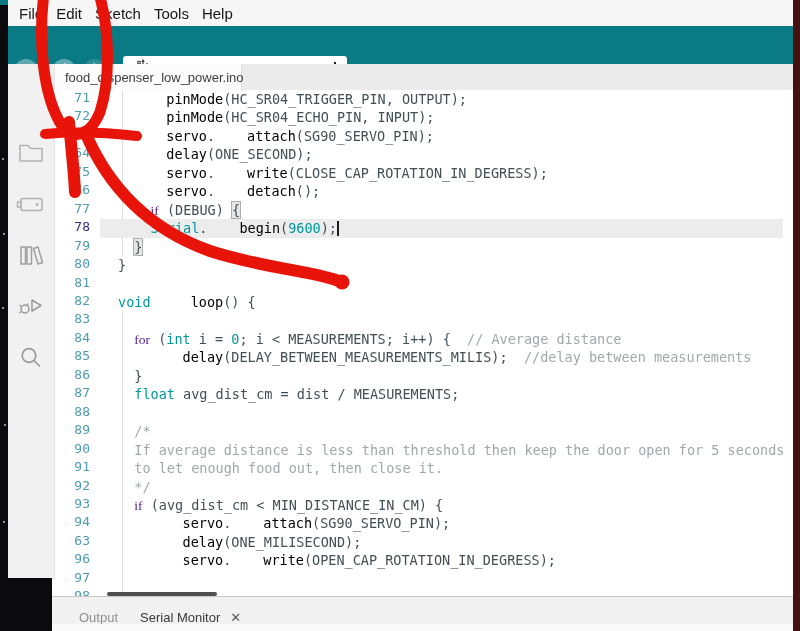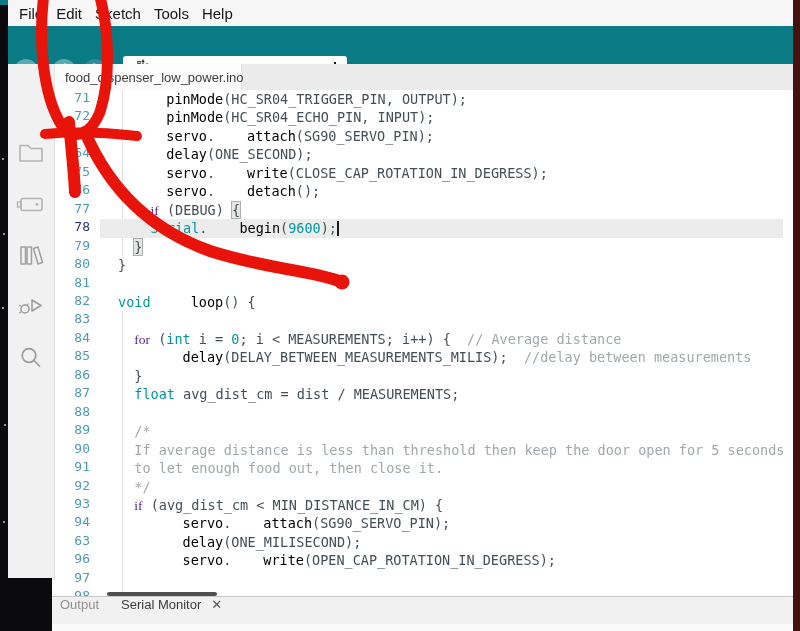--- a/index.html
+++ b/index.html
@@ -54,21 +54,21 @@
   .tk-c{color:#a2a8aa;}
   .tk-bx{color:#434f54;background:#e6e6e6;outline:1px solid #adadad;}
   .caret{display:inline-block;width:2px;height:15px;background:#1a1a1a;vertical-align:-3px;}
   .iguide{position:absolute;left:67px;width:1px;background:#e0e0e0;}
 
   
   #hscroll{left:99px;top:592px;width:110px;height:4px;background:#4f4f4f;border-radius:2px;}
 
   
   #panel{left:44px;top:596px;width:741px;height:35px;background:#f1f1f1;border-top:1px solid #c9c9c9;box-sizing:border-box;}
-  #panel .tabs{display:flex;align-items:flex-start;height:28px;padding-left:8px;}
+  #panel .tabs{display:flex;align-items:flex-end;height:28px;padding-left:8px;margin-left:19px;}
   #panel .ptab{font-size:13px;margin-right:22px;}
   #panel .ptab.inactive{color:#8f8f8f;}
   #panel .ptab.active{color:#3a3a3a;}
   #panel .closex{font-size:13px;color:#5a5a5a;margin-left:-12px;}
   #panel .content-strip{position:absolute;left:0;bottom:0;height:7px;width:100%;background:#fafafa;}
 
   
   #annotation{left:0;top:0;pointer-events:none;z-index:50;}
 </style>
 </head>

